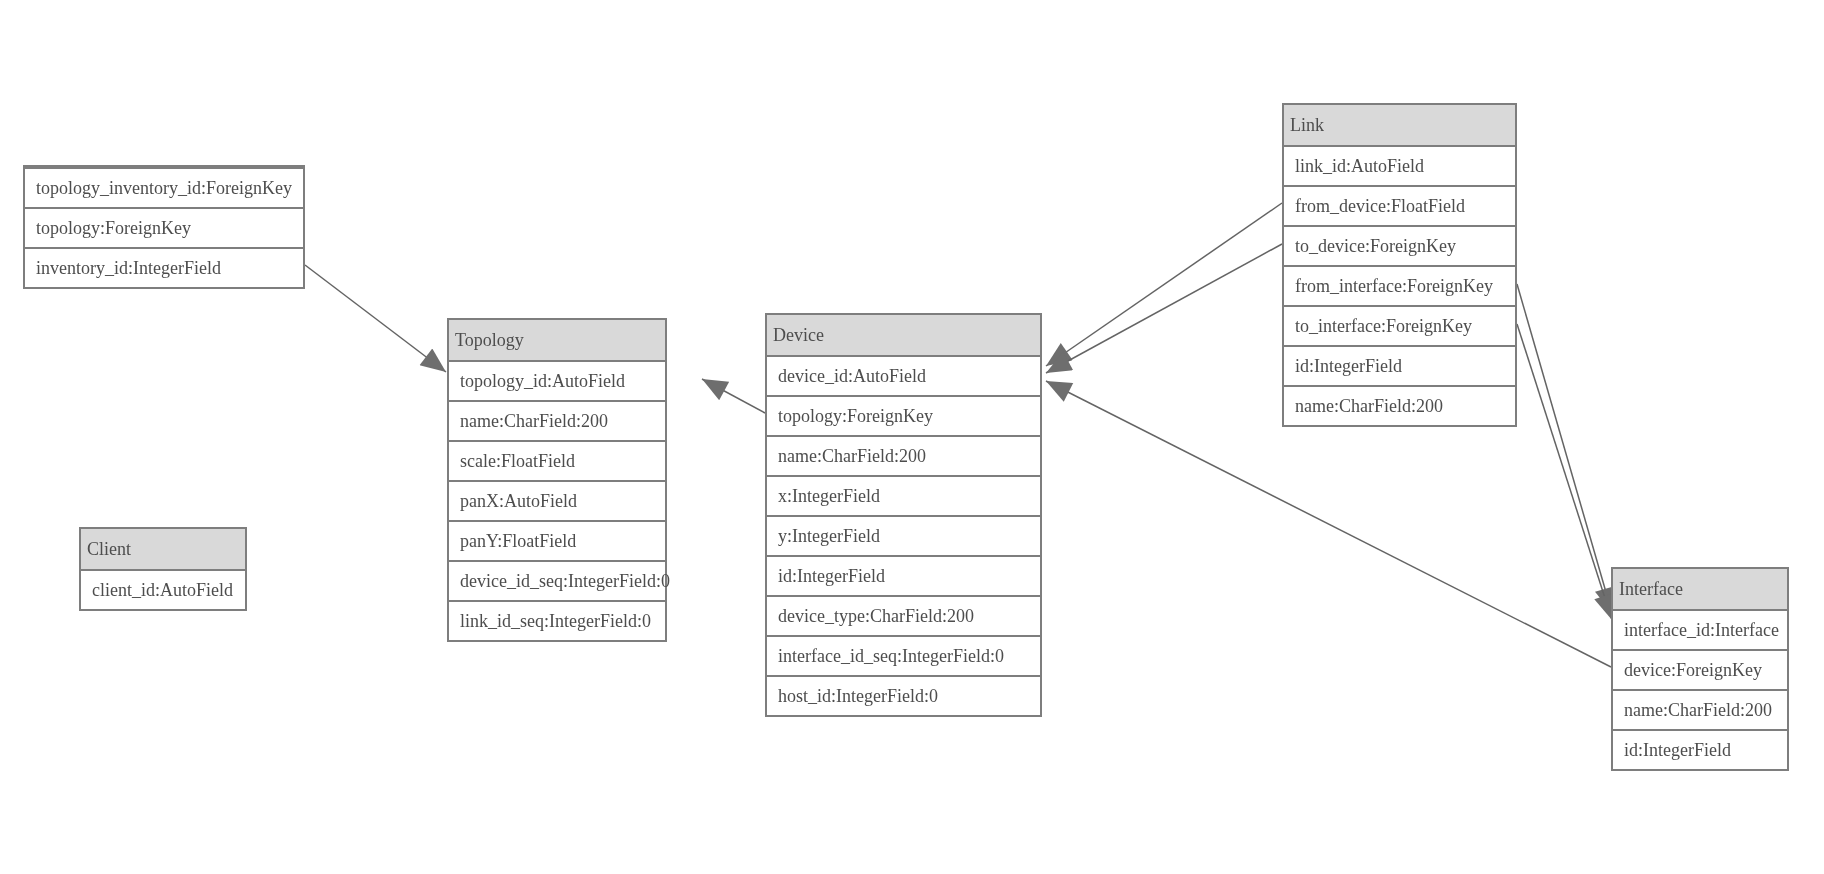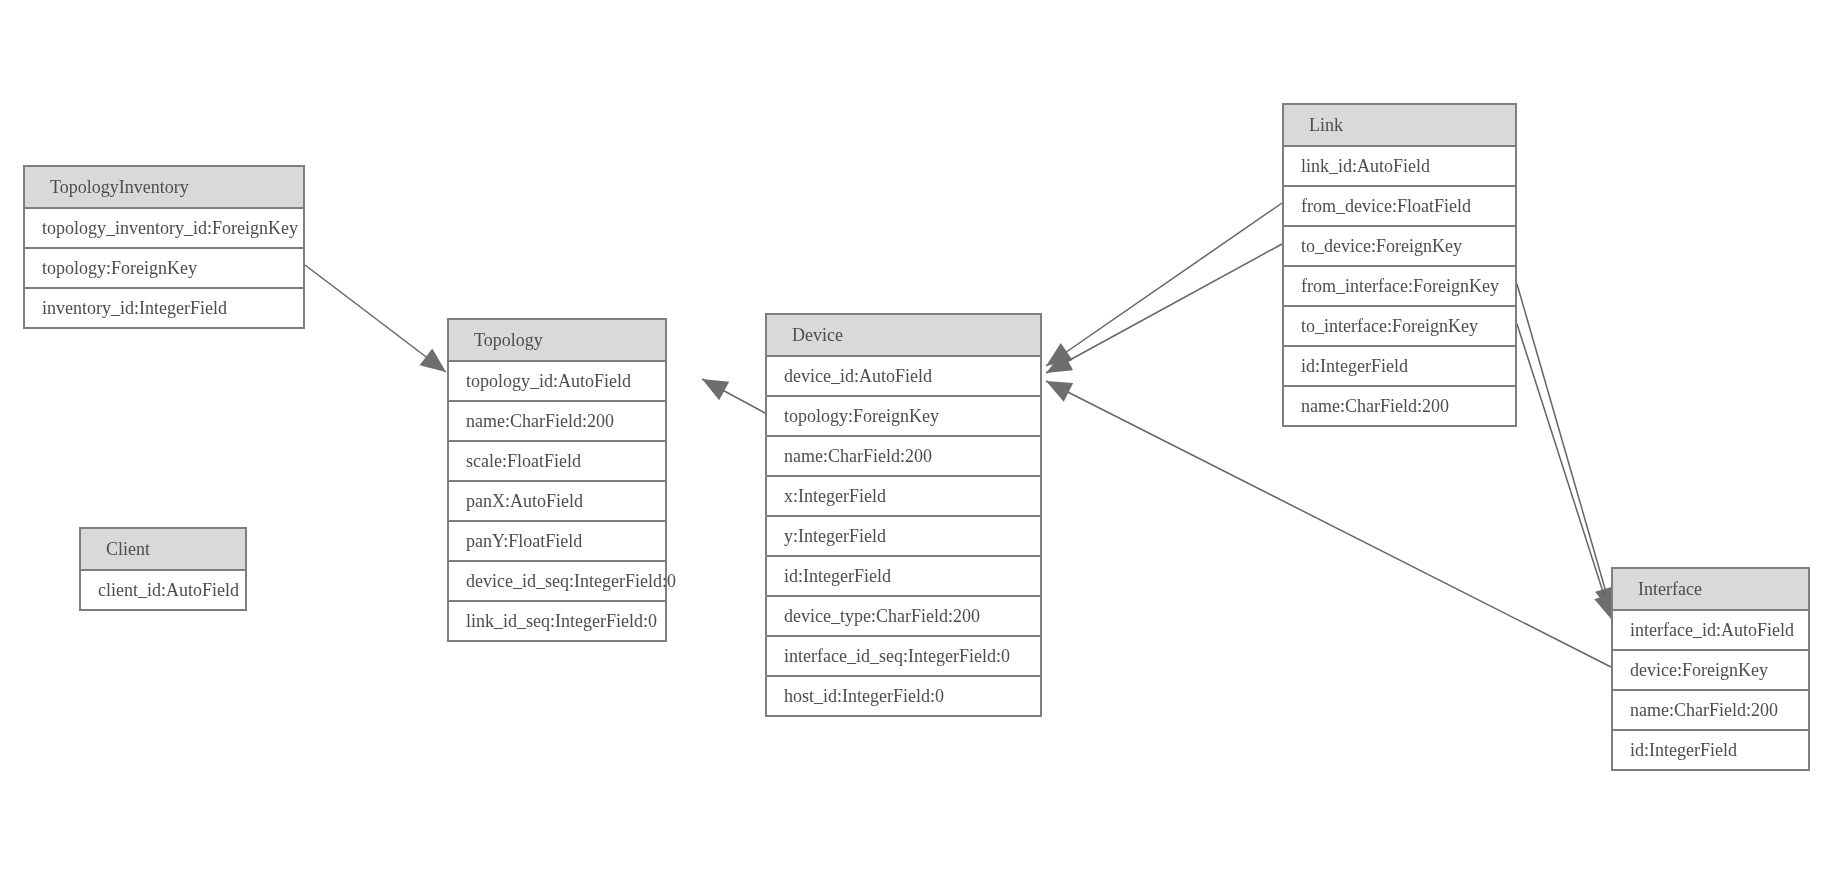--- a/index.html
+++ b/index.html
@@ -25,28 +25,28 @@
     box-sizing: border-box;
     color: var(--text, #4d4d4d);
     font-size: 18px;
     white-space: nowrap;
   }
   .entity-header {
     background: var(--header-fill, #d9d9d9);
     height: 40px;
     display: flex;
     align-items: center;
-    padding: 0 25px;
+    padding: 0 6px;
     box-sizing: border-box;
   }
   .entity-row {
     height: 40px;
     display: flex;
     align-items: center;
-    padding: 0 17px;
+    padding: 0 11px;
     box-sizing: border-box;
     border-top: 2px solid var(--border, #7e7e7e);
     background: #ffffff;
   }
   .edge-line {
     stroke: var(--edge, #646464);
     stroke-width: 1.5;
     fill: none;
   }
 </style>
@@ -63,23 +63,20 @@
   <line x1="305" y1="265" x2="446" y2="372" class="edge-line" marker-end="url(#arrowhead)"></line>
       <line x1="765" y1="413" x2="702" y2="379" class="edge-line" marker-end="url(#arrowhead)"></line>
       <line x1="1282" y1="203" x2="1046" y2="366" class="edge-line" marker-end="url(#arrowhead)"></line>
       <line x1="1282" y1="244" x2="1046" y2="373" class="edge-line" marker-end="url(#arrowhead)"></line>
       <line x1="1611" y1="667" x2="1046" y2="381" class="edge-line" marker-end="url(#arrowhead)"></line>
       <line x1="1517" y1="284" x2="1612" y2="613" class="edge-line" marker-end="url(#arrowhead)"></line>
       <line x1="1517" y1="324" x2="1612" y2="620" class="edge-line" marker-end="url(#arrowhead)"></line>
     </svg>
 
 <div class="entity" style="left: 23px; top: 165px; width: 282px;">
-      <div class="entity-header">
-        <span>TopologyInventory</span>
-      </div>
       <div class="entity-row">topology_inventory_id:ForeignKey</div>
       <div class="entity-row">topology:ForeignKey</div>
       <div class="entity-row">inventory_id:IntegerField</div>
     </div>
     <div class="entity" style="left: 447px; top: 318px; width: 220px;">
       <div class="entity-header">
         <span>Topology</span>
       </div>
       <div class="entity-row">topology_id:AutoField</div>
       <div class="entity-row">name:CharField:200</div>
@@ -114,22 +111,22 @@
         <span>Link</span>
       </div>
       <div class="entity-row">link_id:AutoField</div>
       <div class="entity-row">from_device:FloatField</div>
       <div class="entity-row">to_device:ForeignKey</div>
       <div class="entity-row">from_interface:ForeignKey</div>
       <div class="entity-row">to_interface:ForeignKey</div>
       <div class="entity-row">id:IntegerField</div>
       <div class="entity-row">name:CharField:200</div>
     </div>
-    <div class="entity" style="left: 1611px; top: 567px; width: 199px;">
+    <div class="entity" style="left: 1611px; top: 567px; width: 178px;">
       <div class="entity-header">
         <span>Interface</span>
       </div>
-      <div class="entity-row">interface_id:AutoField</div>
+      <div class="entity-row">interface_id:Interface</div>
       <div class="entity-row">device:ForeignKey</div>
       <div class="entity-row">name:CharField:200</div>
       <div class="entity-row">id:IntegerField</div>
     </div>
   </div>
 
 </body></html>

